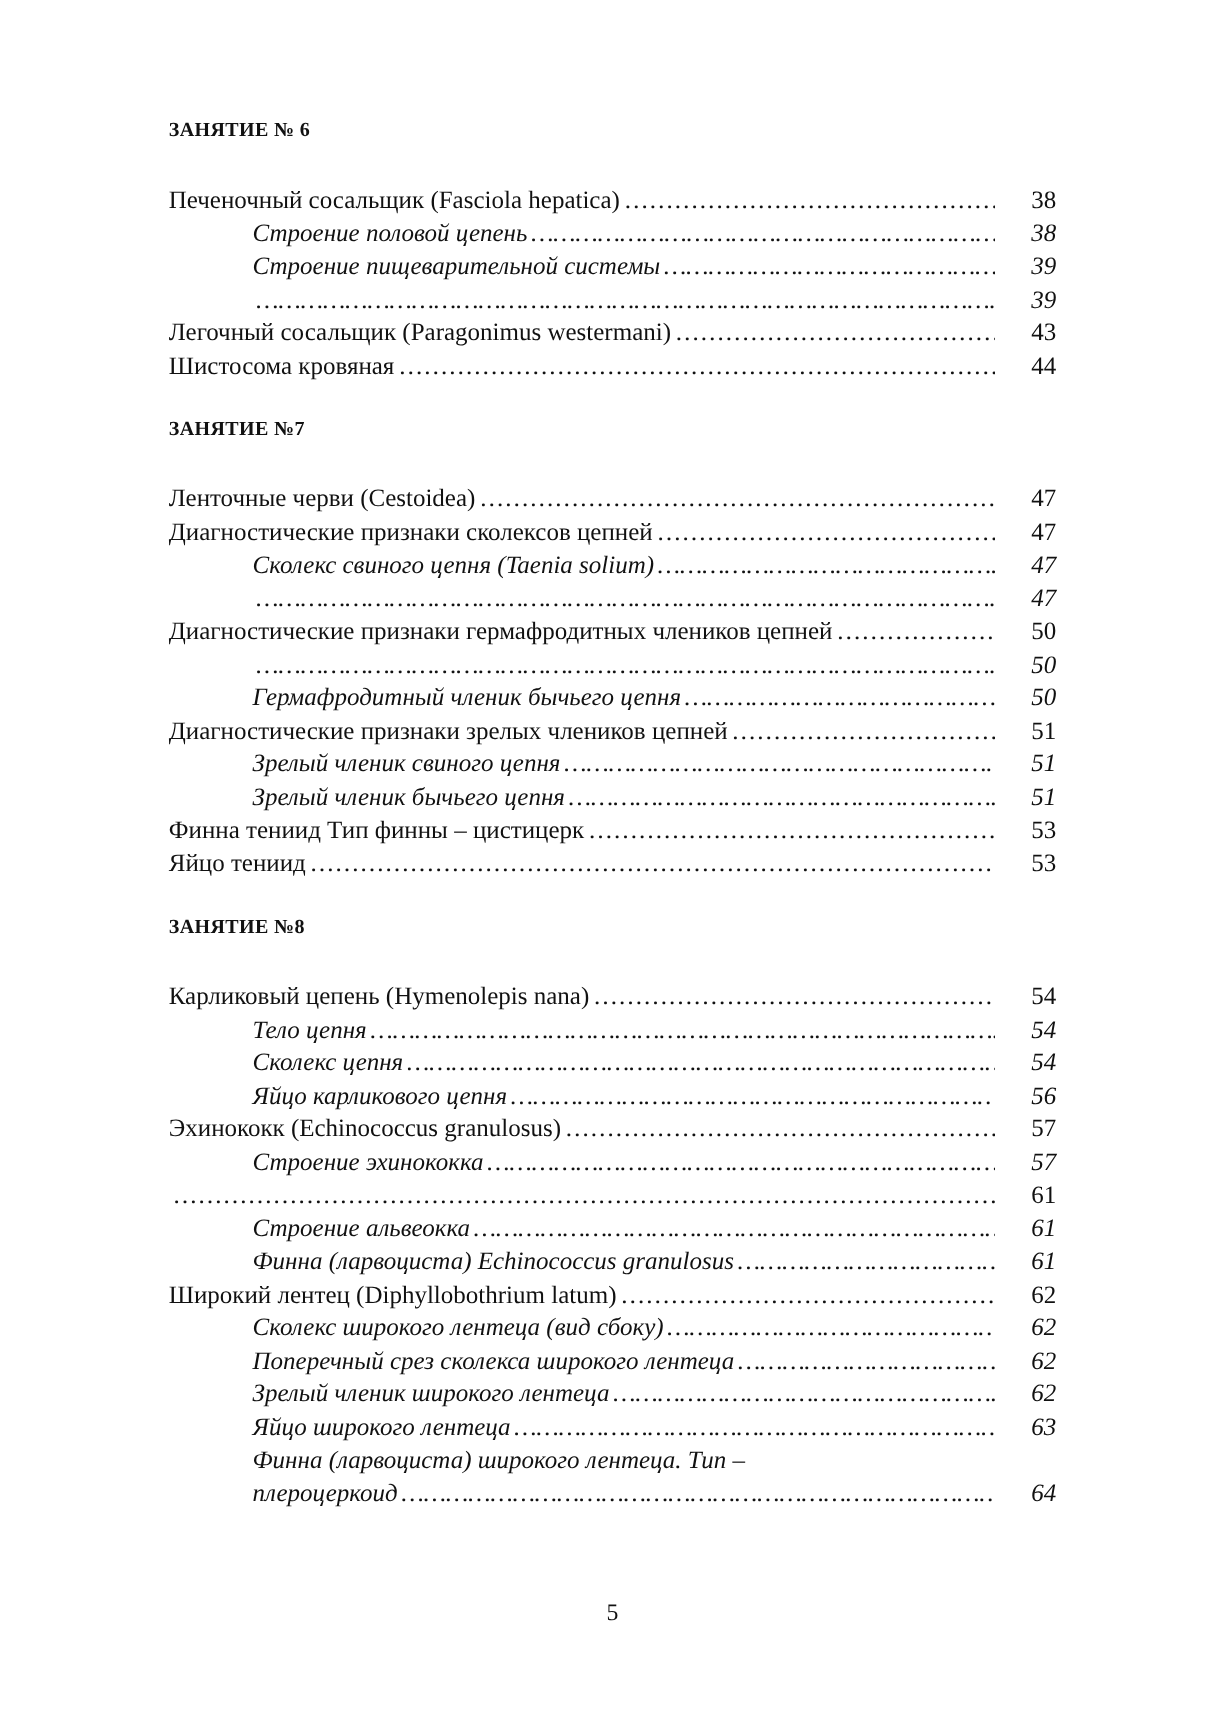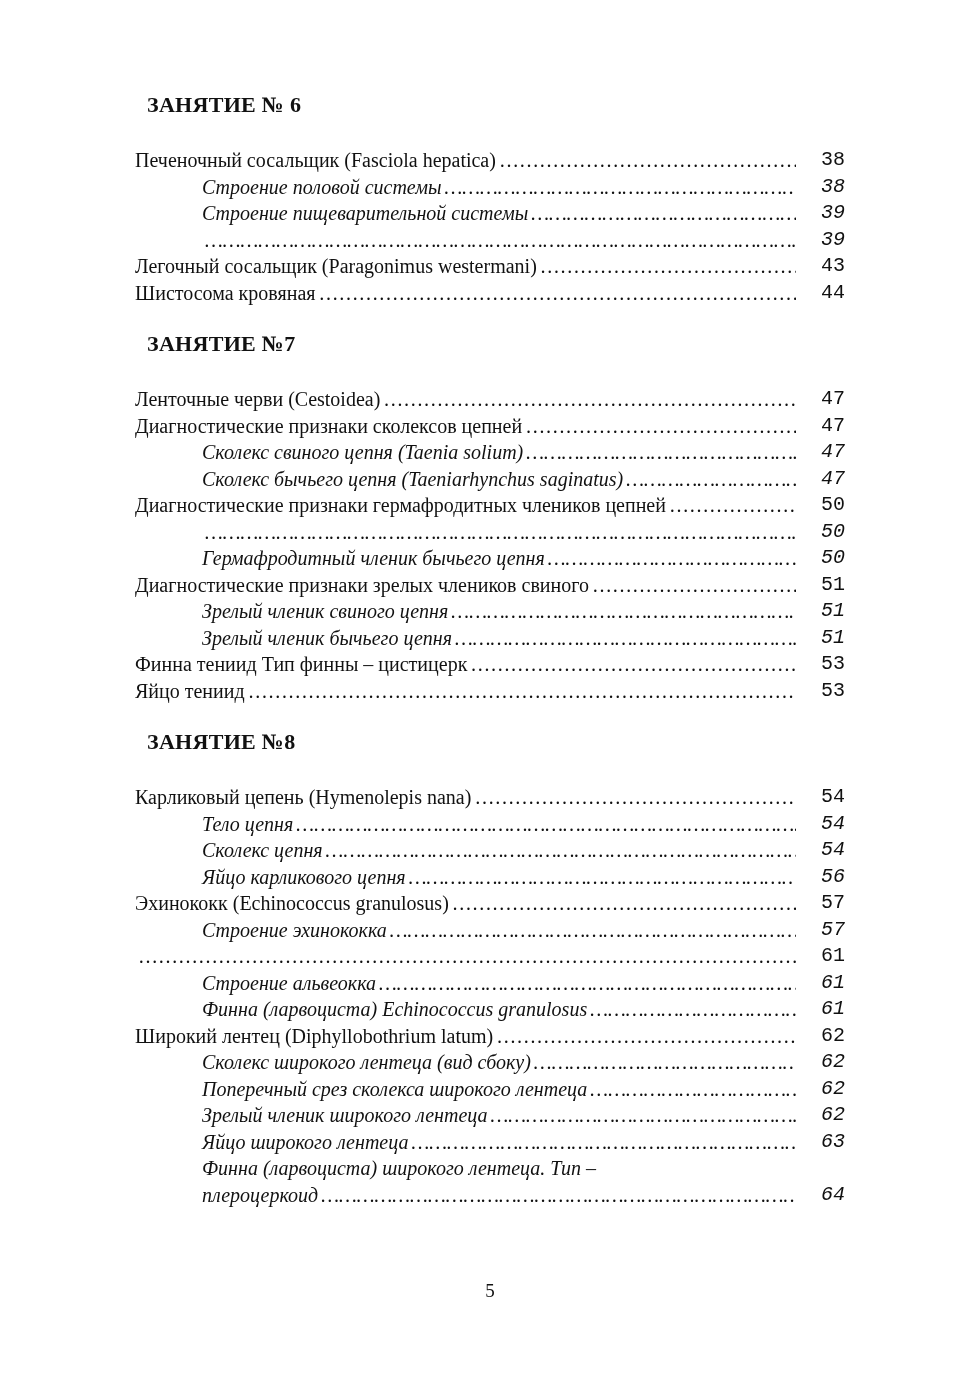--- a/index.html
+++ b/index.html
@@ -18,24 +18,24 @@
     width: 980px;
     height: 1386px;
     background: #ffffff;
     overflow: hidden;
   }
   .content {
     padding: 92px 135px 0 135px;
   }
   .section-heading {
     font-weight: 700;
-    font-size: 22px;
+    font-size: 16px;
     line-height: 26px;
     letter-spacing: 0.3px;
-    margin: 0 0 29px 12px;
+    margin: 0 0 29px 0;
   }
   .toc-section + .toc-section {
     margin-top: 25px;
   }
   .entry-list {
     width: 100%;
   }
   .toc-entry {
     display: flex;
     align-items: flex-start;
@@ -57,21 +57,20 @@
   .dot-leader {
     flex: 1 1 0;
     min-width: 0;
     overflow: hidden;
     white-space: nowrap;
     margin: 0 3px 0 3px;
   }
   .entry-page {
     flex: 0 0 46px;
     text-align: right;
-    font-family: Liberation Mono, monospace;
   }
   .page-number {
     position: absolute;
     left: 0;
     right: 0;
     bottom: 84px;
     text-align: center;
     font-size: 19px;
   }
 </style>
@@ -83,21 +82,21 @@
     <div id="toc-sections">
         <section class="toc-section">
           <div class="section-heading">ЗАНЯТИЕ № 6</div>
           <div class="entry-list">
             <div class="toc-entry normal">
               <span class="entry-title">Печеночный сосальщик (Fasciola hepatica)</span>
               <span class="dot-leader">………………………………………………………………………………………………………………………………………………………………</span>
               <span class="entry-page">38</span>
             </div>
             <div class="toc-entry italic indent">
-              <span class="entry-title">Строение половой системы</span>
+              <span class="entry-title">Строение половой цепень</span>
               <span class="dot-leader">………………………………………………………………………………………………………………………………………………………………</span>
               <span class="entry-page">38</span>
             </div>
             <div class="toc-entry italic indent">
               <span class="entry-title">Строение пищеварительной системы</span>
               <span class="dot-leader">………………………………………………………………………………………………………………………………………………………………</span>
               <span class="entry-page">39</span>
             </div>
             <div class="toc-entry italic indent">
               <span class="dot-leader">………………………………………………………………………………………………………………………………………………………………</span>
@@ -127,40 +126,39 @@
               <span class="entry-title">Диагностические признаки сколексов цепней</span>
               <span class="dot-leader">………………………………………………………………………………………………………………………………………………………………</span>
               <span class="entry-page">47</span>
             </div>
             <div class="toc-entry italic indent">
               <span class="entry-title">Сколекс свиного цепня (Taenia solium)</span>
               <span class="dot-leader">………………………………………………………………………………………………………………………………………………………………</span>
               <span class="entry-page">47</span>
             </div>
             <div class="toc-entry italic indent">
-              <span class="entry-title">Сколекс бычьего цепня (Taeniarhynchus saginatus)</span>
               <span class="dot-leader">………………………………………………………………………………………………………………………………………………………………</span>
               <span class="entry-page">47</span>
             </div>
             <div class="toc-entry normal">
               <span class="entry-title">Диагностические признаки гермафродитных члеников цепней</span>
               <span class="dot-leader">………………………………………………………………………………………………………………………………………………………………</span>
               <span class="entry-page">50</span>
             </div>
             <div class="toc-entry italic indent">
               <span class="dot-leader">………………………………………………………………………………………………………………………………………………………………</span>
               <span class="entry-page">50</span>
             </div>
             <div class="toc-entry italic indent">
               <span class="entry-title">Гермафродитный членик бычьего цепня</span>
               <span class="dot-leader">………………………………………………………………………………………………………………………………………………………………</span>
               <span class="entry-page">50</span>
             </div>
             <div class="toc-entry normal">
-              <span class="entry-title">Диагностические признаки зрелых члеников свиного</span>
+              <span class="entry-title">Диагностические признаки зрелых члеников цепней</span>
               <span class="dot-leader">………………………………………………………………………………………………………………………………………………………………</span>
               <span class="entry-page">51</span>
             </div>
             <div class="toc-entry italic indent">
               <span class="entry-title">Зрелый членик свиного цепня</span>
               <span class="dot-leader">………………………………………………………………………………………………………………………………………………………………</span>
               <span class="entry-page">51</span>
             </div>
             <div class="toc-entry italic indent">
               <span class="entry-title">Зрелый членик бычьего цепня</span>

